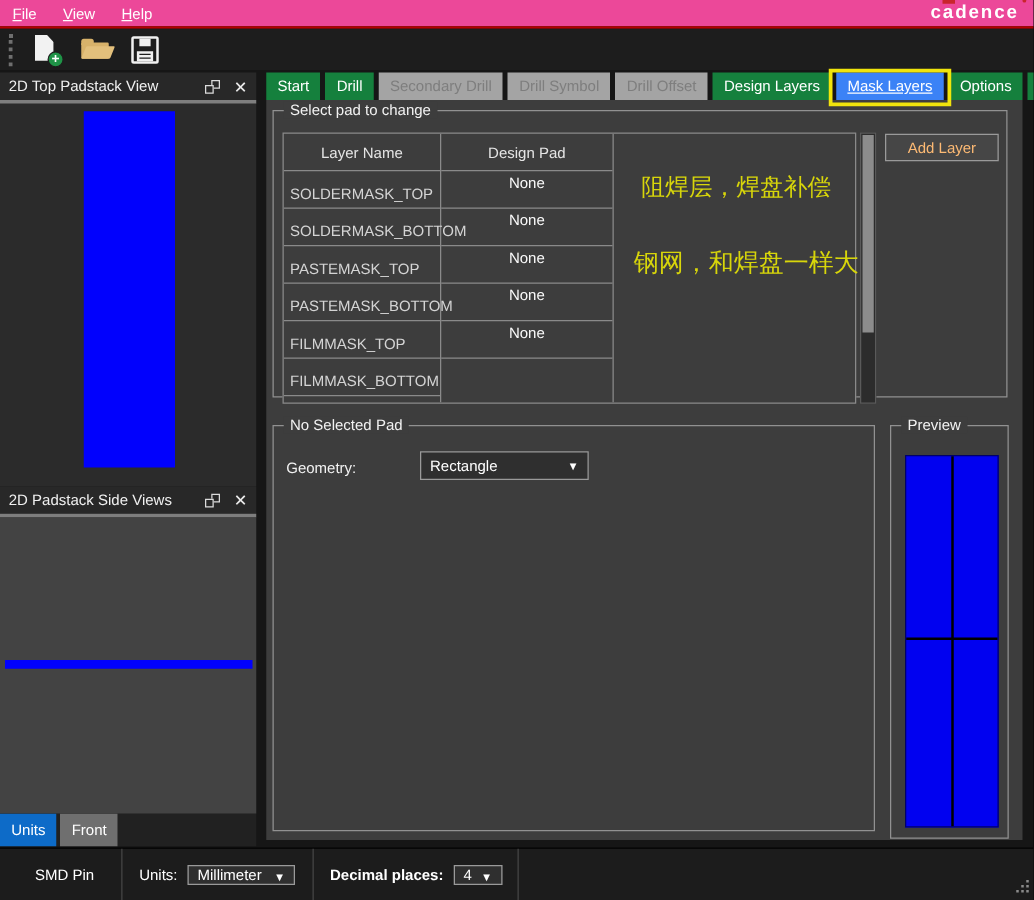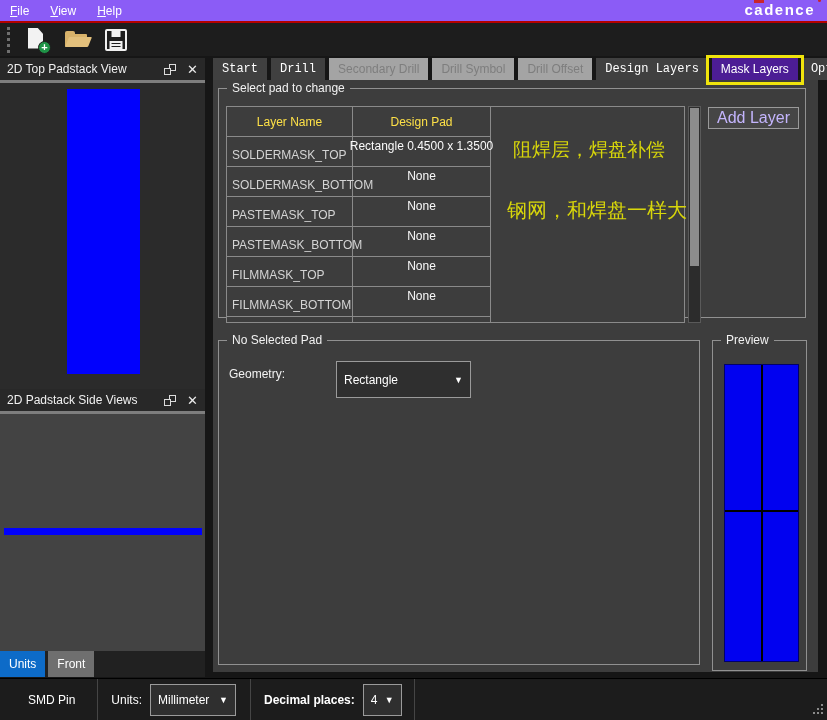--- a/index.html
+++ b/index.html
@@ -3,21 +3,21 @@
 <meta charset="utf-8">
 <style>
   html,body { margin:0; padding:0; background:#000; }
   * { box-sizing:border-box; }
   .window {
     position:relative; width:827px; height:720px; overflow:hidden;
     background:#161616; font-family:"Liberation Sans","DejaVu Sans",sans-serif;
     -webkit-font-smoothing:antialiased;
   }
   
-  .menubar { position:absolute; top:0; left:0; right:0; height:21px; background:#8b5cf6;
+  .menubar { position:absolute; top:0; left:0; right:0; height:21px; background:#ec4899;
     display:flex; align-items:center; gap:21px; padding-left:10px; color:#fff; font-size:12px; }
   .menu-item { cursor:default; }
   .menu-item u { text-decoration:underline; }
   .logo { position:absolute; right:12px; top:1px; color:#fff; font-size:15px; font-weight:bold; letter-spacing:1.5px; }
   .logo .macron { position:relative; display:inline-block; }
   .logo .macron::before { content:""; position:absolute; top:-1px; left:0; right:0; height:3px; background:#c9252d; }
   .logo .tm { position:absolute; right:-6px; top:-2px; width:3px; height:3px; background:#c9252d; border-radius:50%; }
   .red-line { position:absolute; top:21px; left:0; right:0; height:2px; background:#b40000; }
   
   .toolbar { position:absolute; top:23px; left:0; right:0; height:33px; background:#1d1d1d;
@@ -51,70 +51,70 @@
   .pad-top-rect { position:absolute; left:67px; top:6px; width:73px; height:285px; background:#0101fd; }
   .panel2-content { position:absolute; top:414px; left:0; width:205px; height:237px; background:#434343; }
   .pad-side-bar { position:absolute; left:4px; top:114px; width:198px; height:7px; background:#0101fd; }
   .view-tabs { position:absolute; top:651px; left:0; width:205px; height:26px; background:#212121; display:flex; }
   .view-tab { padding:0 9px; display:flex; align-items:center; font-size:12px; color:#fff; margin-right:3px; cursor:pointer; }
   .view-tab.active { background:#0d6bc8; }
   .view-tab.inactive { background:#6f6f6f; }
   
   .tabs { position:absolute; left:213px; top:58px; height:22px; display:flex; gap:4px; }
   .tab { padding:0 9px; font-size:12px; display:flex; align-items:center; height:22px; white-space:nowrap; cursor:pointer; }
-  .tab.normal { background:#404040; color:#fff;font-family:Liberation Mono, monospace; }
+  .tab.normal { background:#15803d; color:#fff; }
   .tab.disabled { background:#a4a4a4; color:#7e7e7e; cursor:default; }
-  .tab.active { background:#4c1d95; color:#fff; position:relative; }
+  .tab.active { background:#3b82f6; color:#fff; position:relative;text-decoration:underline; }
   .highlight-box { position:absolute; top:-3px; left:-6px; right:-6px; bottom:-5px;
     border:3px solid #f0e40c; pointer-events:none; z-index:5; }
   
   .main { position:absolute; left:213px; top:80px; width:605px; height:592px; background:#3d3d3d; }
   .groupbox { position:absolute; border:1px solid #919191; }
   .groupbox-label { position:absolute; top:-8px; left:8px; background:#3d3d3d; padding:0 5px; font-size:12px; color:#f2f2f2; white-space:nowrap; }
   #gb-select { left:5px; top:8px; width:588px; height:230px; }
   #gb-noselect { left:5px; top:260px; width:482px; height:325px; }
   #gb-preview { left:499px; top:260px; width:95px; height:331px; }
   
   .pads-table { position:absolute; left:7px; top:17px; width:459px; height:217px; border:1px solid #8a8a8a;
     display:flex; overflow:hidden; background:#3d3d3d; }
   .tcol { display:flex; flex-direction:column; }
   .tcol-layer { width:126px; border-right:1px solid #8a8a8a; }
   .tcol-pad { width:138px; border-right:1px solid #8a8a8a; }
   .tcol-filler { flex:1; }
   .tcell { height:30px; flex:0 0 30px; border-bottom:1px solid #8a8a8a; font-size:12px; display:flex; }
-  .tcell.header { align-items:center; justify-content:center; color:#fde047;text-align:right; }
+  .tcell.header { align-items:center; justify-content:center; color:#e5e5e5;text-align:right; }
   .tcell.layer { align-items:flex-end; padding:0 2px 4px 5px; color:#d4d4d4; }
   .tcell.pad { align-items:flex-start; justify-content:center; padding-top:2px; color:#fafafa; white-space:nowrap; }
   .annotation { position:absolute; color:#d8d60a; font-size:19px; white-space:nowrap; pointer-events:none; }
   #ann1 { left:294px; top:48px; }
   #ann2 { left:288px; top:108px; font-size:20px; }
   .vscroll { position:absolute; left:469px; top:17px; width:13px; height:217px; background:#2c2c2c; border:1px solid #5a5a5a; cursor:pointer; }
   .vscroll .thumb { position:absolute; left:1px; right:1px; top:1px; height:158px; background:#8c8c8c; }
-  .btn { position:absolute; background:#464646; border:1px solid #9a9a9a; color:#c4b5fd; font-size:16px;
+  .btn { position:absolute; background:#464646; border:1px solid #9a9a9a; color:#fdba74; font-size:12px;
     display:flex; align-items:center; justify-content:center; cursor:pointer;text-align:center; }
   #btn-add-layer { left:489px; top:18px; width:91px; height:22px; }
   
   .field-label { position:absolute; font-size:12px; color:#f2f2f2; }
   #geometry-label { left:10px; top:26px; }
   .dropdown { position:absolute; background:#2f2f2f; border:1px solid #9a9a9a; color:#fff; font-size:12px;
     display:flex; align-items:center; padding:0 7px; cursor:pointer; }
   .dropdown .arrow { margin-left:auto; font-size:9px; color:#fff; }
-  #geometry-dd { left:117px; top:20px; width:135px; height:37px; }
+  #geometry-dd { left:117px; top:20px; width:135px; height:23px; }
   
   .preview-pad { position:absolute; left:11px; top:23px; width:75px; height:298px; background:#0101f0; border:1px solid #00006a; }
   .preview-pad .vline { position:absolute; left:50%; top:0; bottom:0; width:2px; background:#000; margin-left:-1px; }
   .preview-pad .hline { position:absolute; top:49%; left:0; right:0; height:2px; background:#000; }
   
   .statusbar { position:absolute; left:0; right:0; top:678px; height:42px; background:#1c1c1c;
     border-top:1px solid #000; display:flex; align-items:center; font-size:12px; color:#fff; }
   .sb-sep { width:1px; align-self:stretch; background:#454545; }
   #sb-pin { margin-left:28px; }
   #sep1 { margin-left:22px; }
   #sb-units-label { margin-left:13px; }
-  .sb-dd { position:static; height:32px; }
+  .sb-dd { position:static; height:16px;align-items:flex-end; }
   #units-dd { margin-left:8px; width:86px; }
   #sep2 { margin-left:14px; }
   #sb-dec-label { margin-left:13px;font-weight:bold; }
   #dec-dd { margin-left:8px; width:39px; }
   #sep3 { margin-left:12px; }
   .resize-grip { position:absolute; right:4px; bottom:4px; width:12px; height:12px; cursor:nwse-resize; }
   .grip-dot { position:absolute; right:0; top:0; width:2px; height:2px; background:#8a8a8a;
     box-shadow:-4px 4px 0 #8a8a8a, 0 4px 0 #8a8a8a, -8px 8px 0 #8a8a8a, -4px 8px 0 #8a8a8a, 0 8px 0 #8a8a8a; }
 </style>
 </head>
@@ -200,21 +200,20 @@
             <div class="tcell layer">SOLDERMASK_TOP</div>
             <div class="tcell layer">SOLDERMASK_BOTTOM</div>
             <div class="tcell layer">PASTEMASK_TOP</div>
             <div class="tcell layer">PASTEMASK_BOTTOM</div>
             <div class="tcell layer">FILMMASK_TOP</div>
             <div class="tcell layer">FILMMASK_BOTTOM</div>
             <div class="tcell layer"></div>
           </div>
         <div class="tcol tcol-pad" id="col-pad">
             <div class="tcell header">Design Pad</div>
-            <div class="tcell pad">Rectangle 0.4500 x 1.3500</div>
             <div class="tcell pad">None</div>
             <div class="tcell pad">None</div>
             <div class="tcell pad">None</div>
             <div class="tcell pad">None</div>
             <div class="tcell pad">None</div>
           </div>
         <div class="tcol tcol-filler"></div>
       </div>
       <div class="annotation" id="ann1">阻焊层，焊盘补偿</div>
       <div class="annotation" id="ann2">钢网，和焊盘一样大</div>

